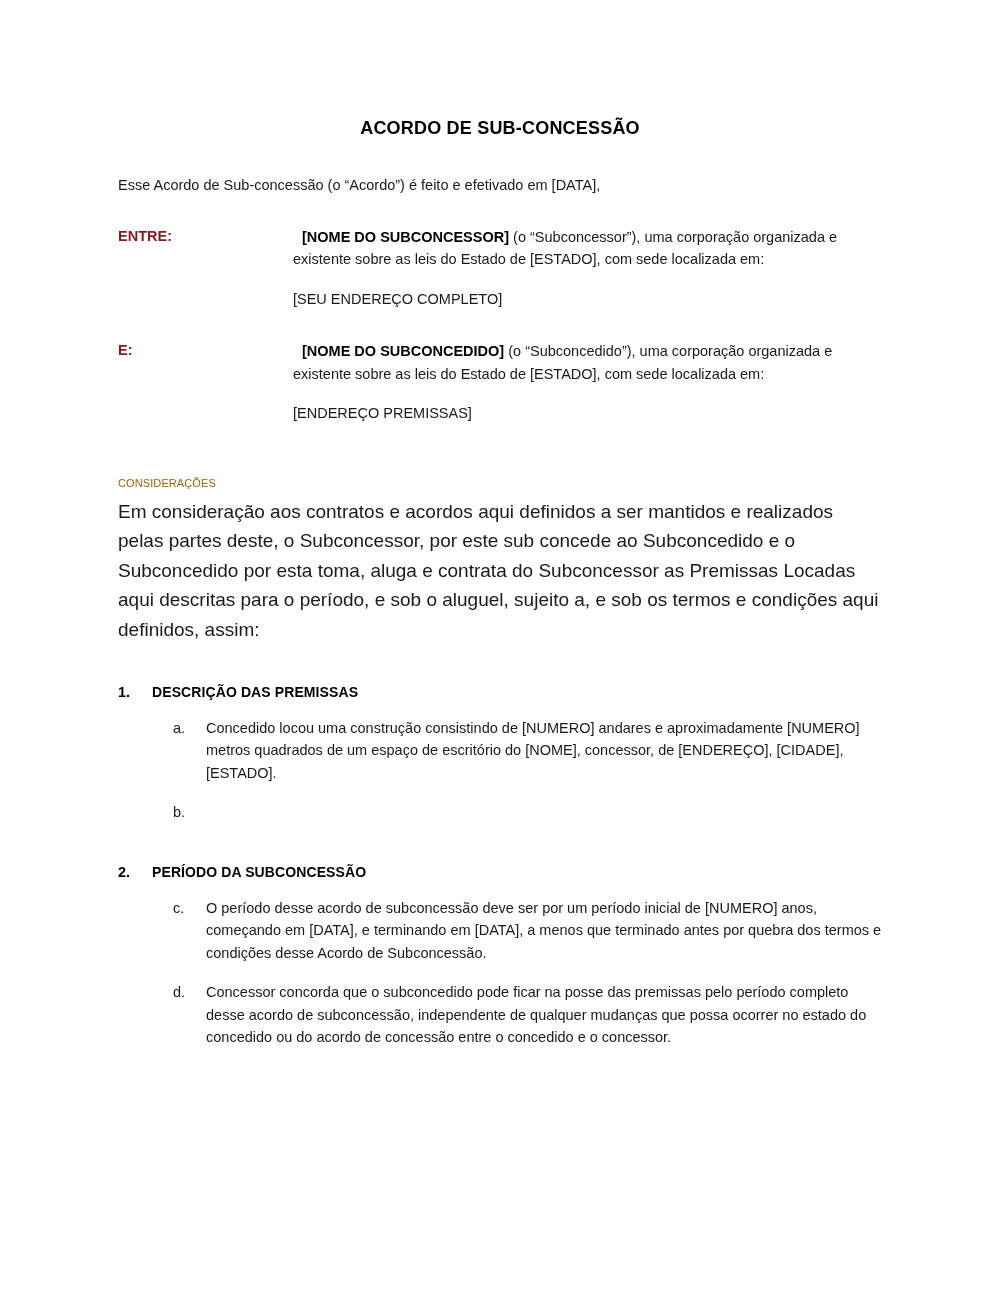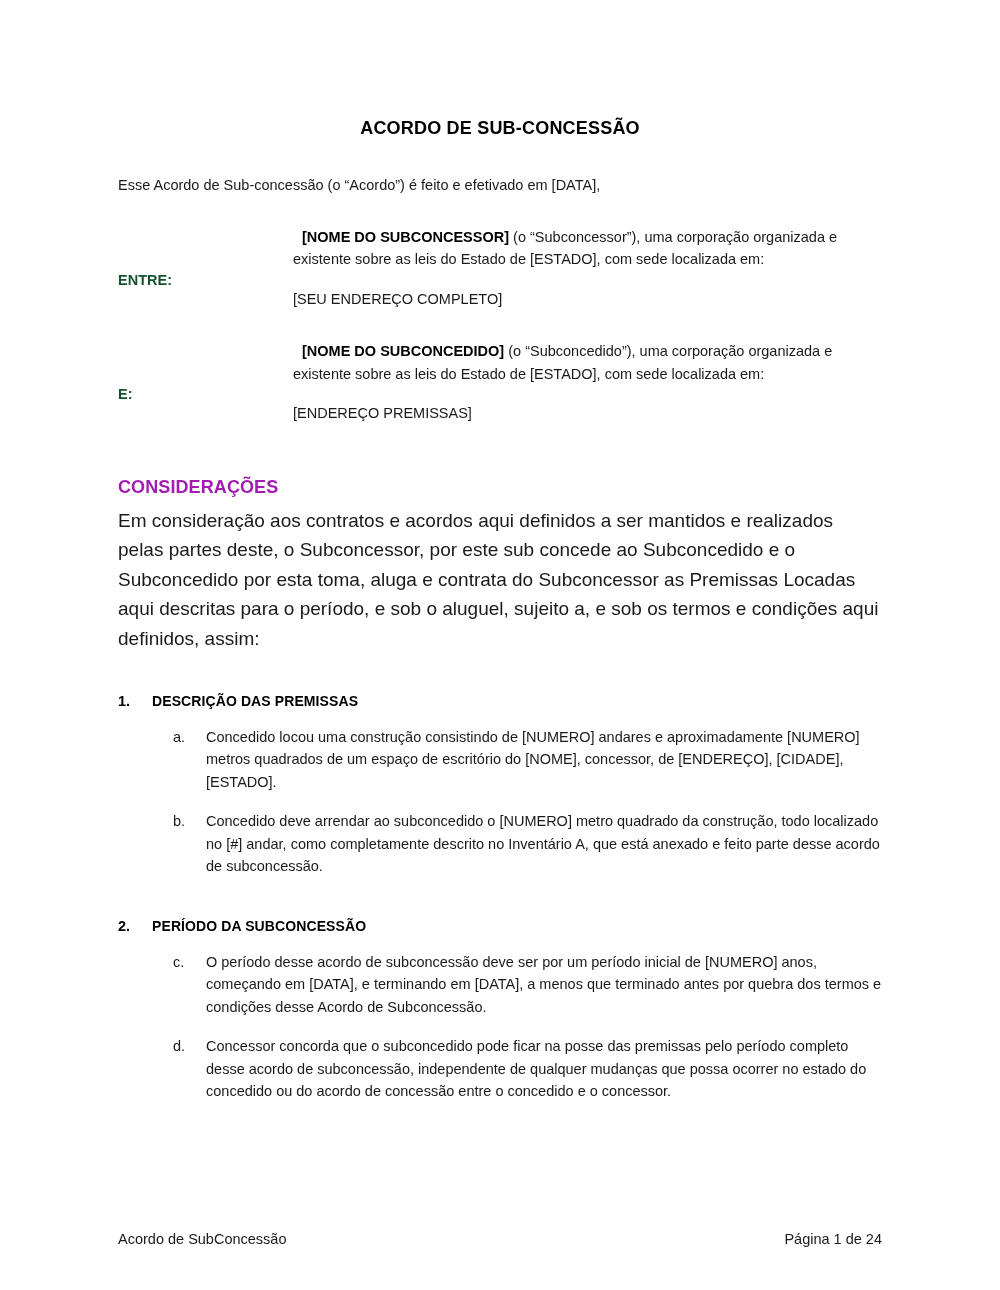--- a/index.html
+++ b/index.html
@@ -38,41 +38,40 @@
   .party-block {
     display: flex;
     margin-top: 30px;
   }
   .party-label {
     width: 175px;
     flex: 0 0 175px;
     font-size: 14.5px;
     font-weight: bold;
     line-height: 1.5;
-    color: #14532d;
-    margin-top: 44px;
+    color: #7f1d1d;
   }
   .party-body {
     flex: 1;
     font-size: 14.5px;
     line-height: 1.55;
   }
   .party-body .strong {
     font-weight: bold;
     color: #000;
     padding-left: 9px;
   }
   .party-address {
     margin-top: 17px;
   }
   .section-heading {
-    font-size: 18px;
-    font-weight: bold;
+    font-size: 11px;
+    font-weight: normal;
     margin-top: 52px;
-    color: #a21caf;
+    color: #a16207;
     letter-spacing: 0.1px;
   }
   .para {
     font-size: 19px;
     line-height: 1.55;
     margin-top: 8px;
   }
   .numbered-section {
     display: flex;
     margin-top: 40px;
@@ -148,34 +147,29 @@
   <div class="numbered-section">
     <div class="num">1.</div>
     <div class="heading-text">DESCRIÇÃO DAS PREMISSAS</div>
   </div>
   <div class="lettered-item">
     <div class="letter">a.</div>
     <div class="item-text">Concedido locou uma construção consistindo de [NUMERO] andares e aproximadamente [NUMERO] metros quadrados de um espaço de escritório do [NOME], concessor, de [ENDEREÇO], [CIDADE], [ESTADO].</div>
   </div>
   <div class="lettered-item">
     <div class="letter">b.</div>
-    <div class="item-text">Concedido deve arrendar ao subconcedido o [NUMERO] metro quadrado da construção, todo localizado no [#] andar, como completamente descrito no Inventário A, que está anexado e feito parte desse acordo de subconcessão.</div>
   </div>
 
   <div class="numbered-section">
     <div class="num">2.</div>
     <div class="heading-text">PERÍODO DA SUBCONCESSÃO</div>
   </div>
   <div class="lettered-item">
     <div class="letter">c.</div>
     <div class="item-text">O período desse acordo de subconcessão deve ser por um período inicial de [NUMERO] anos, começando em [DATA], e terminando em [DATA], a menos que terminado antes por quebra dos termos e condições desse Acordo de Subconcessão.</div>
   </div>
   <div class="lettered-item">
     <div class="letter">d.</div>
     <div class="item-text">Concessor concorda que o subconcedido pode ficar na posse das premissas pelo período completo desse acordo de subconcessão, independente de qualquer mudanças que possa ocorrer no estado do concedido ou do acordo de concessão entre o concedido e o concessor.</div>
   </div>
 
-  <div class="footer">
-    <span>Acordo de SubConcessão</span>
-    <span>Página 1 de 24</span>
-  </div>
 
 </div>
 
 </body></html>

